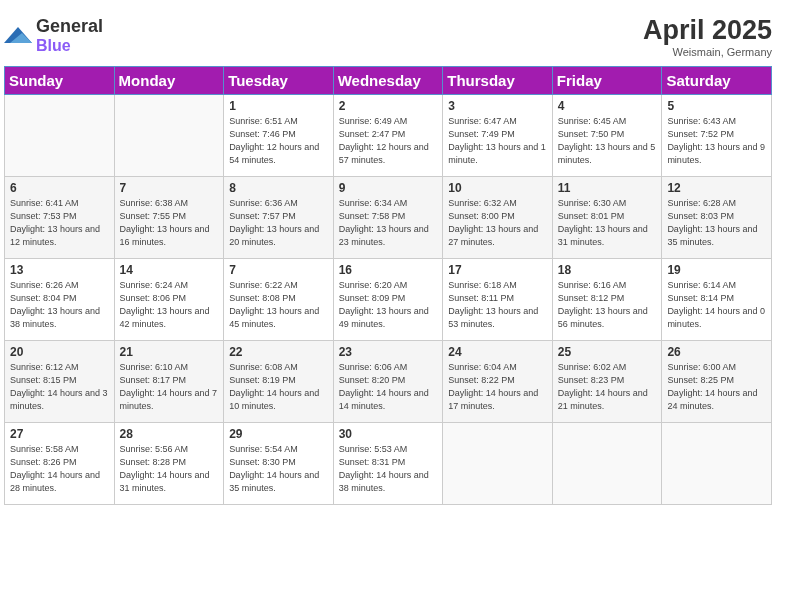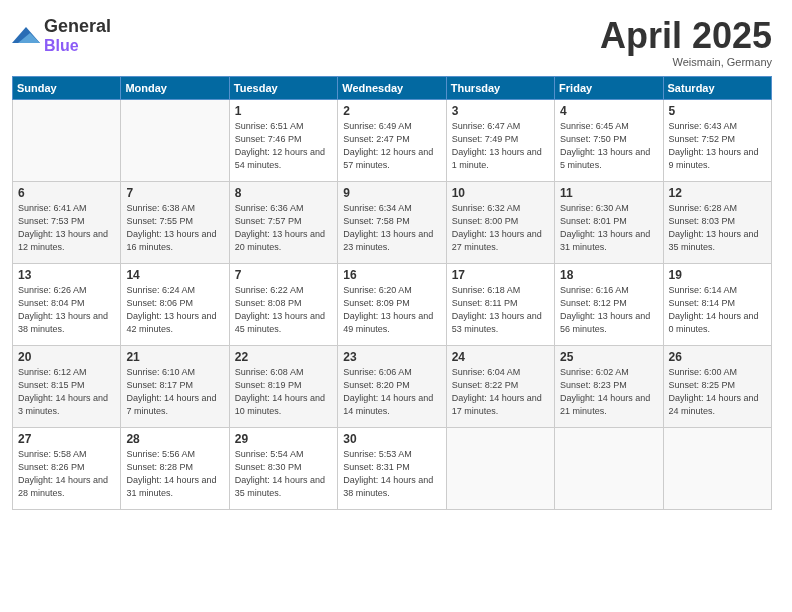--- a/index.html
+++ b/index.html
@@ -6,21 +6,21 @@
     body {
       width: 792px;
       height: 612px;
       font-family: Arial, sans-serif;
       background: #fff;
       overflow: hidden;
     }
     .page {
       width: 792px;
       height: 432px;
-      padding: 16px 20px 10px 12px;
+      padding: 16px 20px 10px 4px;
       display: flex;
       flex-direction: column;
     }
     .header {
       display: flex;
       justify-content: space-between;
       align-items: flex-start;
       margin-bottom: 8px;
     }
     .logo {
@@ -39,40 +39,40 @@
       color: #8b5cf6;
     }
     .logo-icon {
       width: 28px;
       height: 22px;
     }
     .title-block {
       text-align: right;
     }
     .title-month {
-      font-size: 36px;
+      font-size: 27px;
       font-weight: bold;
       color: #333;
       line-height: 1.1;
     }
     .title-location {
       font-size: 11px;
       color: #555;
     }
     .calendar {
       flex: 1;
       border: 1px solid #ccc;
       border-collapse: collapse;
       width: 100%;
       table-layout: fixed;
     }
     .calendar th {
-      background-color: #0369a1;
+      background-color: #a21caf;
       color: #fff;
-      font-size: 11px;
+      font-size: 15px;
       font-weight: bold;
       padding: 5px 4px;
       border: 1px solid #5590cc;
       text-align: left;
     }
     .calendar td {
       border: 1px solid #ccc;
       vertical-align: top;
       padding: 4px 5px;
       font-size: 9.5px;

